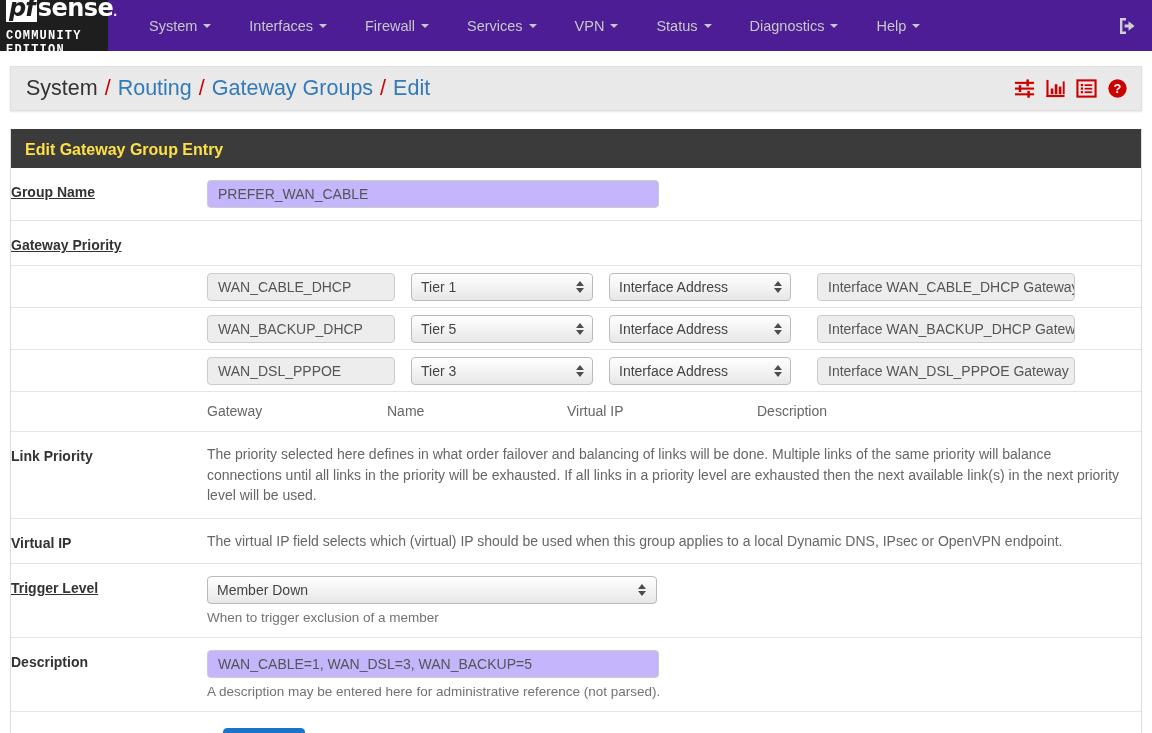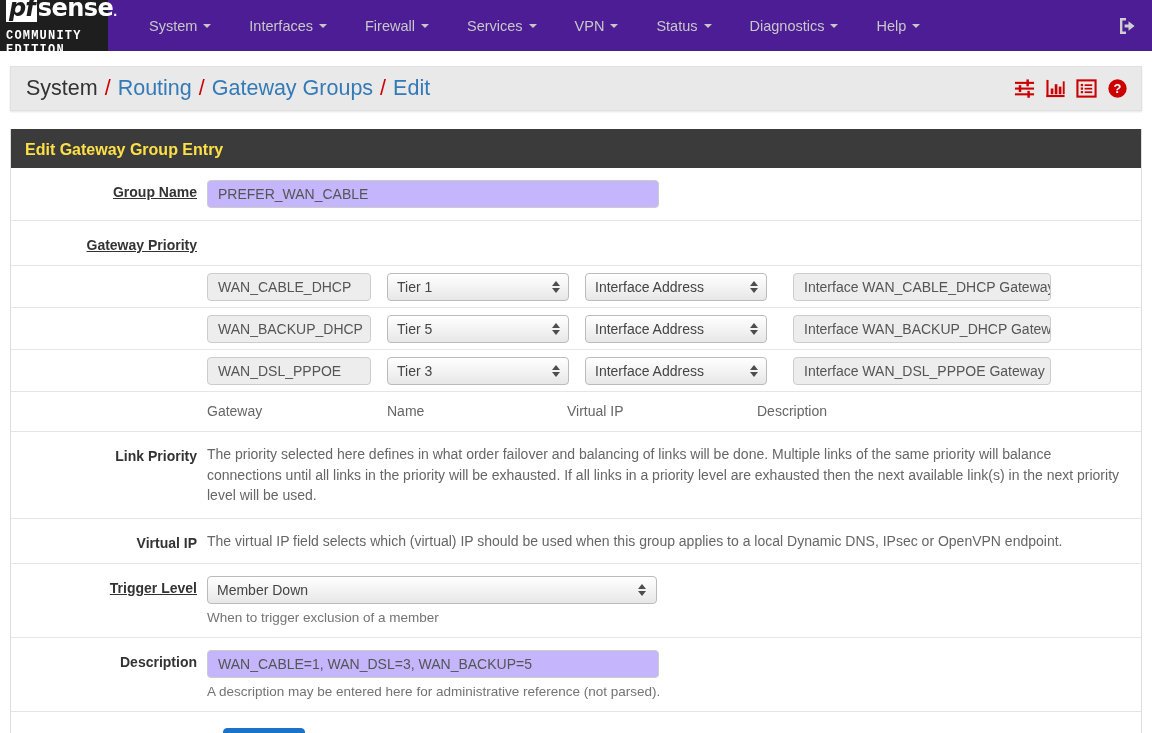--- a/index.html
+++ b/index.html
@@ -142,21 +142,21 @@
     display: flex;
     align-items: flex-start;
     border-bottom: 1px solid #e5e5e5;
     padding: 12px 0;
     min-height: 42px;
   }
   .row:last-child { border-bottom: none; }
   .row-label {
     width: 196px;
     min-width: 196px;
-    text-align: right;
+    text-align: left;
     padding-right: 10px;
     padding-top: 4px;
     font-size: 14px;
     font-weight: bold;
     color: #333;
   }
   .row-label .ul {
     text-decoration: underline;
     cursor: help;
   }
@@ -204,21 +204,21 @@
     border: 1px solid #ccc;
     border-radius: 4px;
     height: 28px;
     font-size: 14px;
     color: #555;
     padding: 5px 10px;
     line-height: 16px;
     white-space: nowrap;
     overflow: hidden;
   }
-  .gw-name { width: 164px; }
+  .gw-name { width: 188px; }
   .gw-desc { width: 258px; margin-left: 26px; }
   .sel {
     position: relative;
     width: 182px;
     height: 28px;
     margin-left: 16px;
     border: 1px solid #bbb;
     border-radius: 4px;
     background: linear-gradient(to bottom, #ffffff 0%, #f2f2f2 55%, #e7e7e7 100%);
     font-size: 14px;

